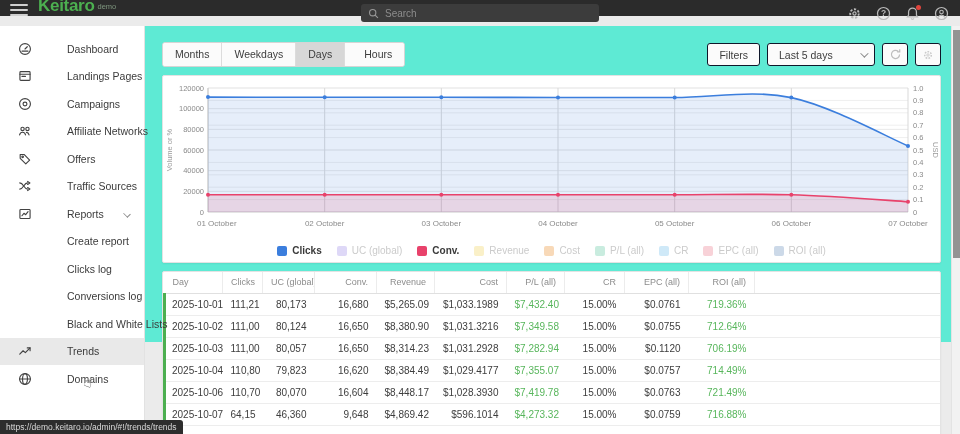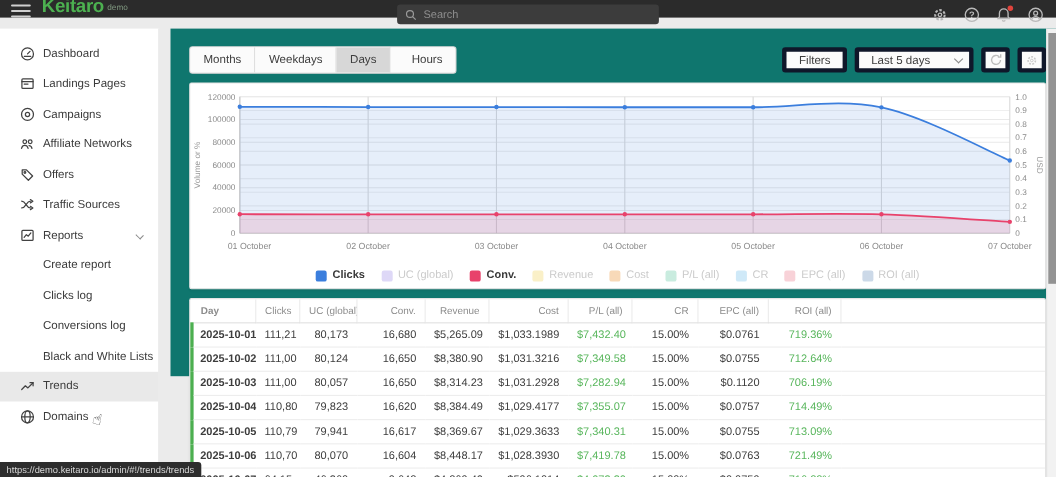--- a/index.html
+++ b/index.html
@@ -16,35 +16,35 @@
   .search-input { background:transparent; border:none; outline:none; color:#cfcfcf; font-size:10px; margin-left:6px; width:180px; }
   .search-input::placeholder { color:#8d8d8d; }
   .top-icons { position:absolute; right:10px; top:0; height:26px; display:flex; align-items:center; gap:12px; }
   .tico { position:relative; width:17px; height:17px; display:flex; align-items:center; justify-content:center; cursor:pointer; }
   .bell-dot { position:absolute; top:0px; right:0px; width:5px; height:5px; border-radius:50%; background:#e0443c; }
 
   
   .sidebar { position:absolute; top:26px; left:0; width:145px; height:408px; background:#ffffff; z-index:20; padding-top:9px; border-right:1px solid #e2e2e2; }
   .side-item { height:27.5px; display:flex; align-items:center; padding-left:18px; cursor:pointer; position:relative; }
   .side-item .sicon { width:14px; height:14px; margin-right:7px; flex:0 0 14px; display:flex; align-items:center; }
-  .side-item .slabel { font-size:10.5px; color:#3b3b3b; white-space:nowrap; }
+  .side-item .slabel { font-size:10.5px; color:#3b3b3b; white-space:nowrap;margin-left:28px; }
   .side-item.sub { padding-left:39px; }
   .side-item.active { background:#e9e9e9; }
   .side-chevron { position:absolute; right:14px; top:11px; width:6px; height:6px; border-right:1.3px solid #8a8a8a; border-bottom:1.3px solid #8a8a8a; transform:rotate(45deg) scale(1,0.8); }
   .mouse-cursor { position:absolute; left:84px; top:374px; font-family:"DejaVu Sans", sans-serif; font-size:14px; color:#3c3c3c; transform:rotate(14deg); z-index:40; text-shadow:0 0 2px #fff; }
 
   
-  .main { position:absolute; top:26px; left:155px; width:806px; height:316px; background:#0f766e; }
+  .main { position:absolute; top:26px; left:145px; width:806px; height:316px; background:#5eead4; }
   .toolbar { position:absolute; top:16px; left:17px; right:10px; height:25px; display:flex; align-items:center; }
   .tabgroup { display:flex; border:1px solid #d5d5d5; border-radius:3px; overflow:hidden; background:#fbfbfb; }
   .tab { padding:0 12px; height:23px; line-height:23px; font-size:10.5px; color:#3d3d3d; border-right:1px solid #dcdcdc; cursor:pointer; background:#fbfbfb; }
   .tab:last-child { border-right:none;padding-left:19px; }
   .tab.active { background:#d7d7d7; }
   .toolbar-right { margin-left:auto; display:flex; align-items:center; gap:7px; }
-  .btn { height:23px; border:4px solid #0f172a; border-radius:3px; background:#fbfbfb; font-size:10.5px; color:#3d3d3d; padding:0 11px; display:flex; align-items:center; cursor:pointer; }
+  .btn { height:23px; border:1px solid #0f172a; border-radius:3px; background:#fbfbfb; font-size:10.5px; color:#3d3d3d; padding:0 11px; display:flex; align-items:center; cursor:pointer; }
   .select { width:108px; justify-content:space-between; padding-right:8px; }
   .sel-chev { width:6px; height:6px; border-right:1.2px solid #8a8a8a; border-bottom:1.2px solid #8a8a8a; transform:rotate(45deg) translateY(-2px); }
   .iconbtn { width:26px; justify-content:center; padding:0; }
 
   
   .card { position:absolute; left:17px; width:779px; background:#ffffff; border:1px solid #e3e3e3; border-radius:2px; box-shadow:0 1px 2px rgba(0,0,0,0.06); }
   .chart-card { top:49px; height:188px; }
   .legend-row { position:absolute; bottom:6px; left:0; right:0; display:flex; justify-content:center; gap:15px; align-items:center; }
   .legend-item { display:flex; align-items:center; gap:5px; cursor:pointer; }
   .legend-sq { width:10px; height:10px; border-radius:2px; }
@@ -52,21 +52,21 @@
   .legend-item.on .legend-label { color:#3a3a3a; font-weight:bold; }
   .legend-item.off .legend-label { color:#cbcbcb; }
 
   
   .table-card { top:245px; height:210px; }
   table { width:100%; border-collapse:collapse; table-layout:fixed; }
   th { height:21px; font-size:9px; font-weight:normal; color:#8c8c8c; border-bottom:1px solid #e0e0e0; border-right:1px solid #ececec; padding:0 8px; white-space:nowrap; overflow:hidden; }
   th:last-child { border-right:none; }
   td { height:22px; font-size:10px; color:#3d3d3d; border-bottom:1px solid #ededed; padding:0 8px; white-space:nowrap; overflow:hidden; }
   tbody td:first-child { border-left:3px solid #4caf50; padding-left:6px; }
-  .al { text-align:left;font-weight:bold; } .ar { text-align:right; }
+  .al { text-align:left; } .ar { text-align:right; }
   td.green { color:#58b65c; }
 
   
   .vscroll { position:absolute; top:26px; right:0; width:9px; height:408px; background:#f2f2f2; border-left:1px solid #e3e3e3; z-index:25; }
   .vthumb { position:absolute; top:4px; left:1px; width:7px; height:228px; background:#939393; cursor:pointer; }
 
   
   .statusbar { position:absolute; left:0; bottom:0; height:14px; background:#2d2d2d; color:#d9d9d9; font-size:8.5px; line-height:14px; padding:0 6px; border-top-right-radius:3px; z-index:50; white-space:nowrap; }
 </style>
 </head>
@@ -443,33 +443,20 @@
             <td class="ar">16,620</td>
             <td class="ar">$8,384.49</td>
             <td class="ar">$1,029.4177</td>
             <td class="ar green">$7,355.07</td>
             <td class="ar">15.00%</td>
             <td class="ar">$0.0757</td>
             <td class="ar green">714.49%</td>
             <td></td>
           </tr>
           <tr>
-            <td class="al">2025-10-05</td>
-            <td class="ar">110,79</td>
-            <td class="ar">79,941</td>
-            <td class="ar">16,617</td>
-            <td class="ar">$8,369.67</td>
-            <td class="ar">$1,029.3633</td>
-            <td class="ar green">$7,340.31</td>
-            <td class="ar">15.00%</td>
-            <td class="ar">$0.0755</td>
-            <td class="ar green">713.09%</td>
-            <td></td>
-          </tr>
-          <tr>
             <td class="al">2025-10-06</td>
             <td class="ar">110,70</td>
             <td class="ar">80,070</td>
             <td class="ar">16,604</td>
             <td class="ar">$8,448.17</td>
             <td class="ar">$1,028.3930</td>
             <td class="ar green">$7,419.78</td>
             <td class="ar">15.00%</td>
             <td class="ar">$0.0763</td>
             <td class="ar green">721.49%</td>

